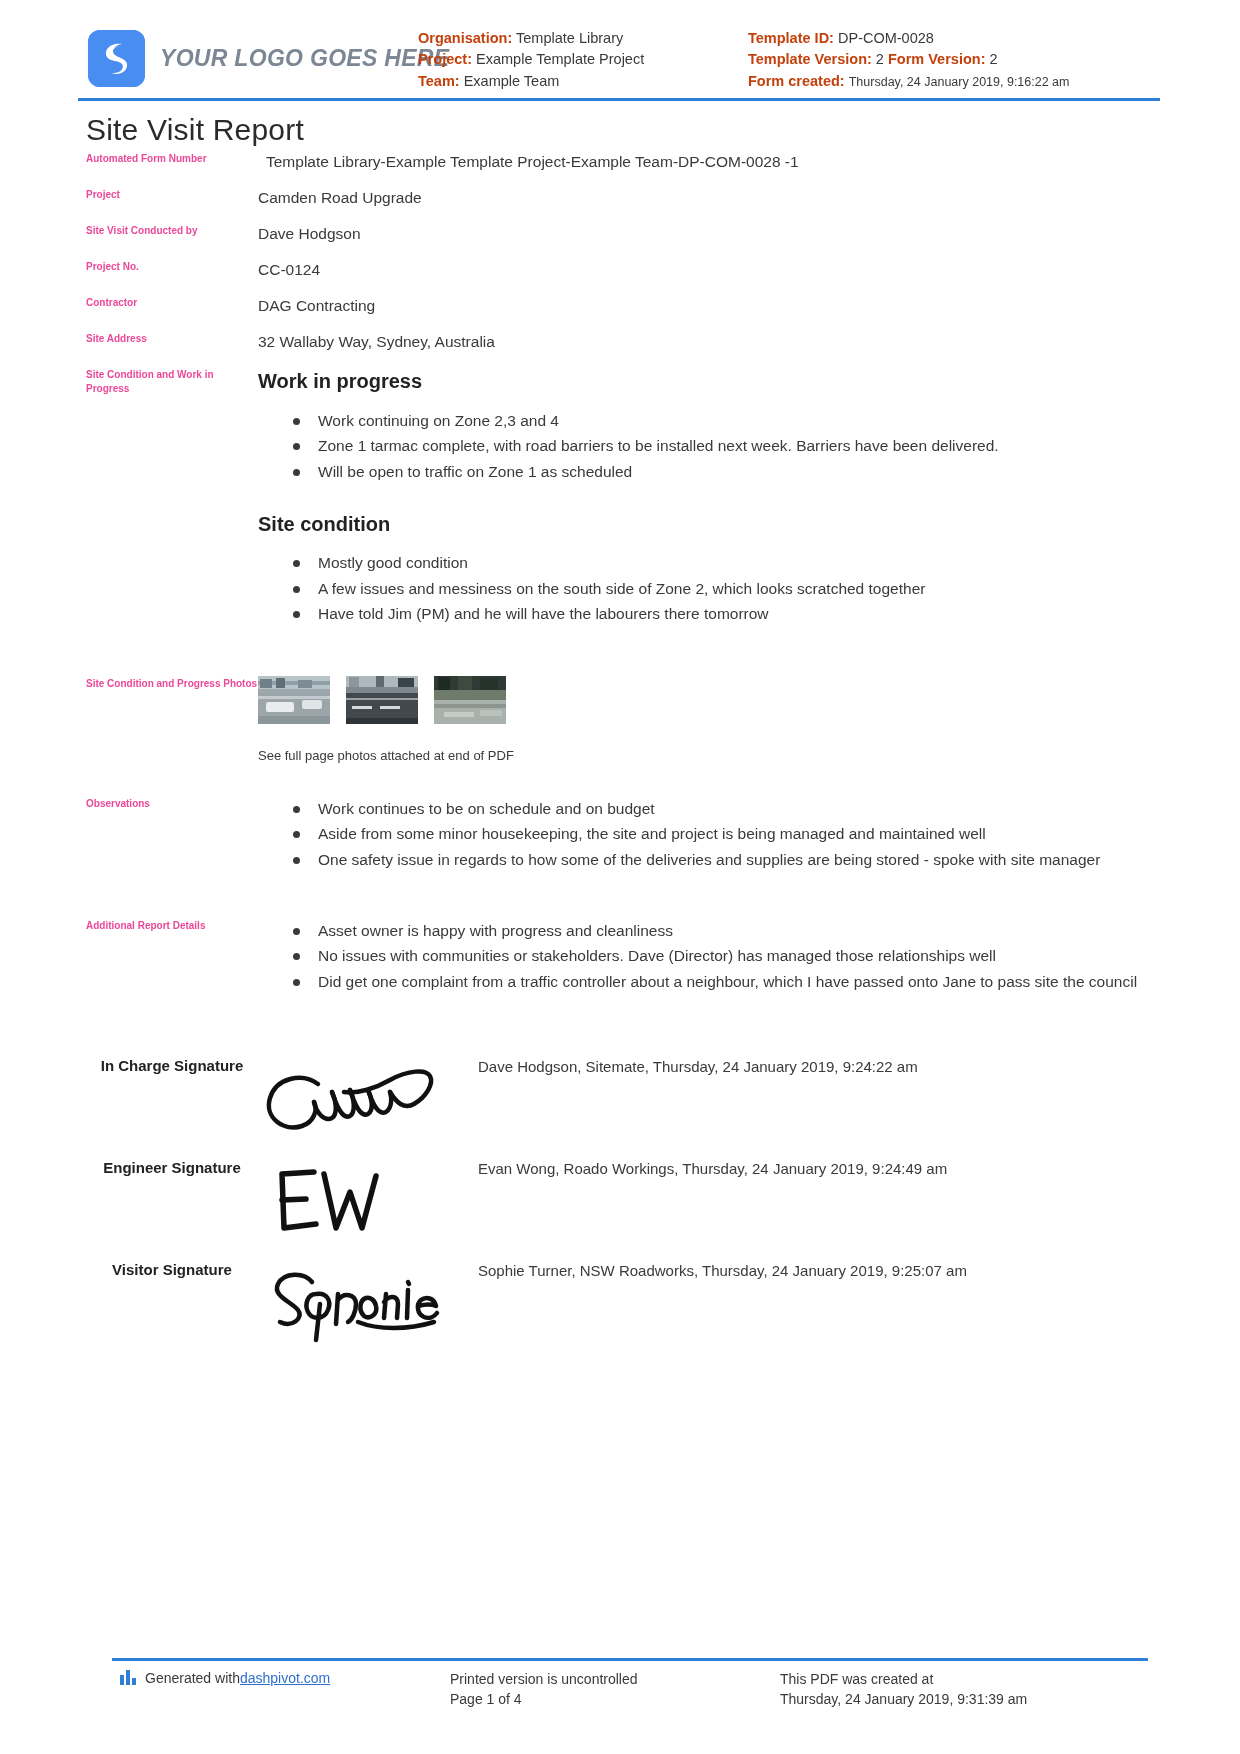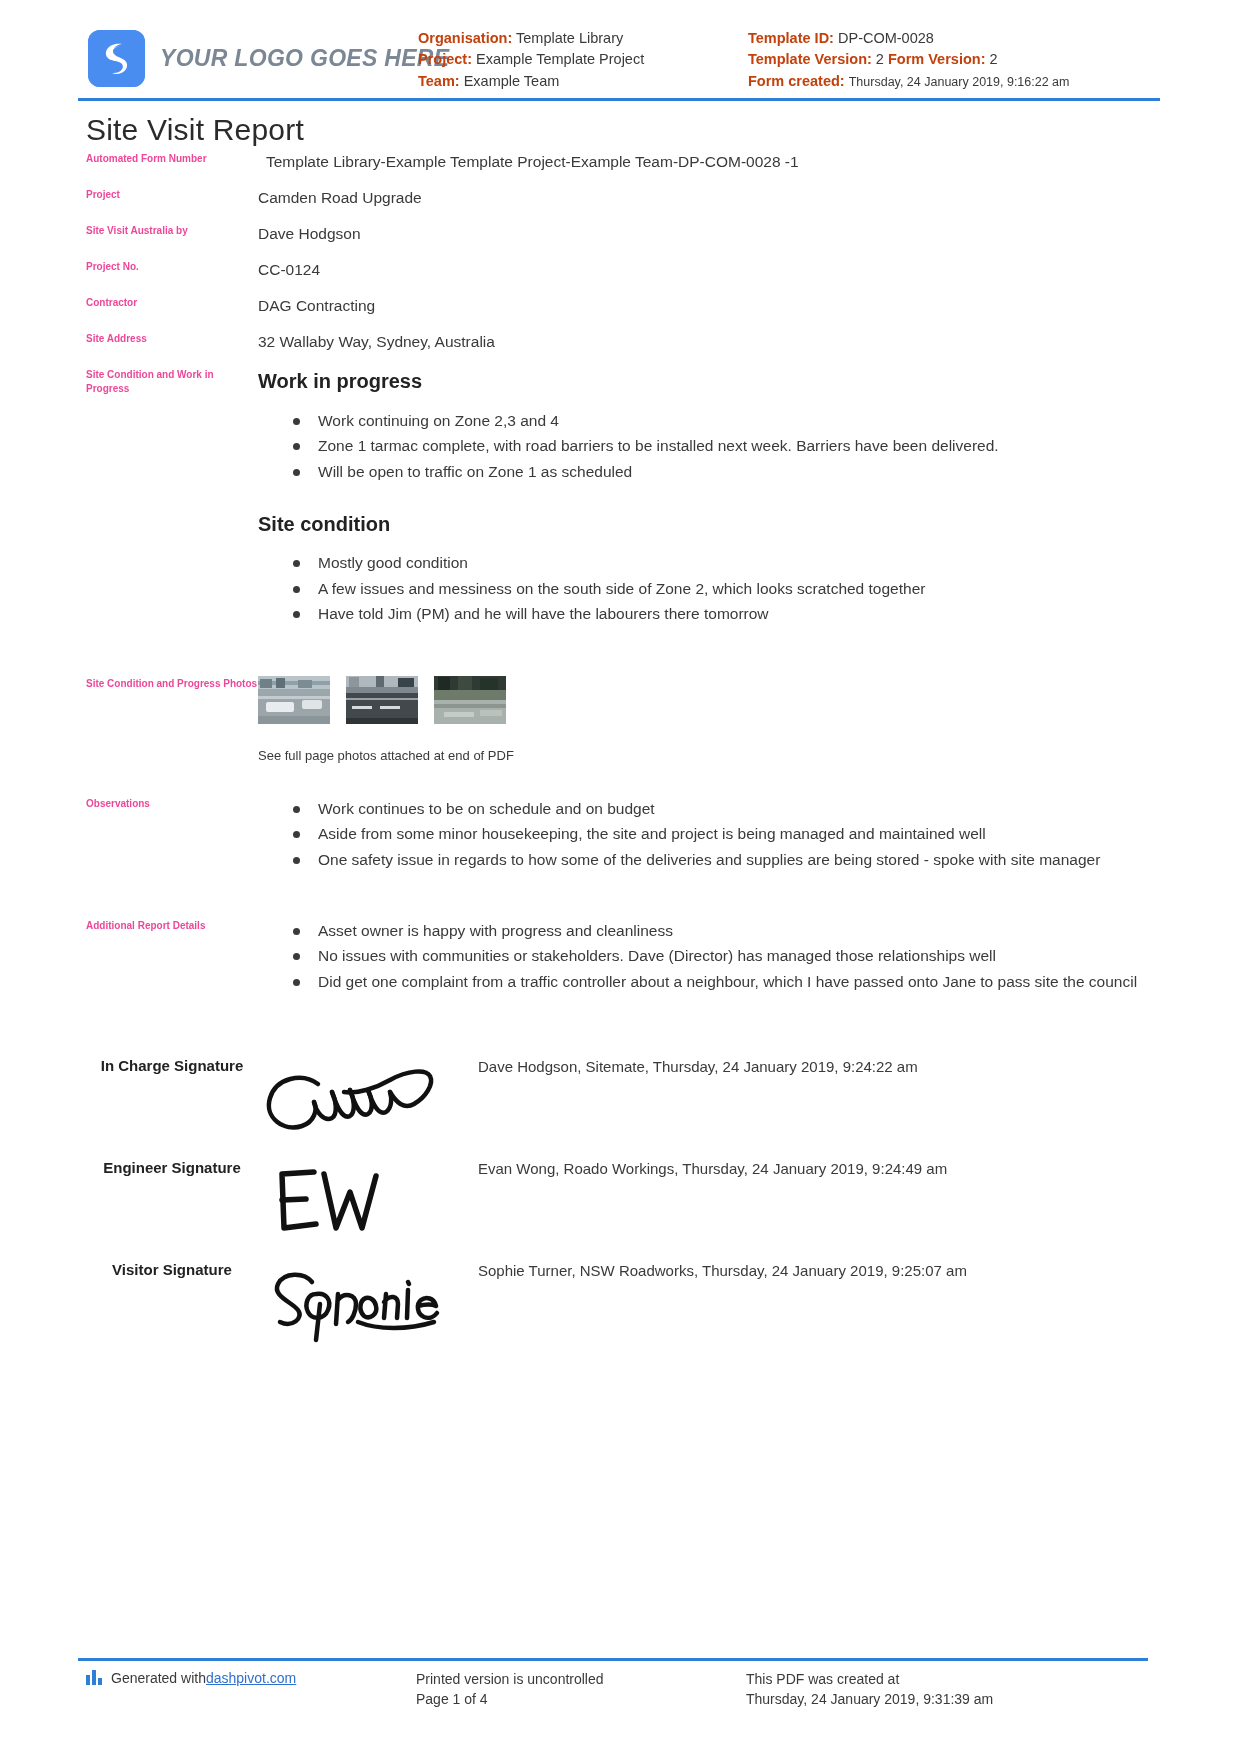--- a/index.html
+++ b/index.html
@@ -171,20 +171,21 @@
     color: #3a3a3a;
     padding-top: 2px;
   }
 
   
   .footer-wrap {
     position: absolute;
     left: 0;
     right: 12px;
     bottom: 44px;
+    padding-left: 34px;
   }
   .rule-blue-footer {
     height: 3px;
     background: #2f7ed8;
     margin: 0 80px 0 78px;
   }
   .footer {
     display: flex;
     padding: 9px 80px 0 86px;
     font-size: 14px;
@@ -263,21 +264,21 @@
       <div class="val indent">Template Library-Example Template Project-Example Team-DP-COM-0028   -1</div>
     </div>
 
 
     <div class="row">
       <div class="key">Project</div>
       <div class="val">Camden Road Upgrade</div>
     </div>
 
     <div class="row">
-      <div class="key">Site Visit Australia by</div>
+      <div class="key">Site Visit Conducted by</div>
       <div class="val">Dave Hodgson</div>
     </div>
 
     <div class="row">
       <div class="key">Project No.</div>
       <div class="val">CC-0124</div>
     </div>
 
     <div class="row">
       <div class="key">Contractor</div>

